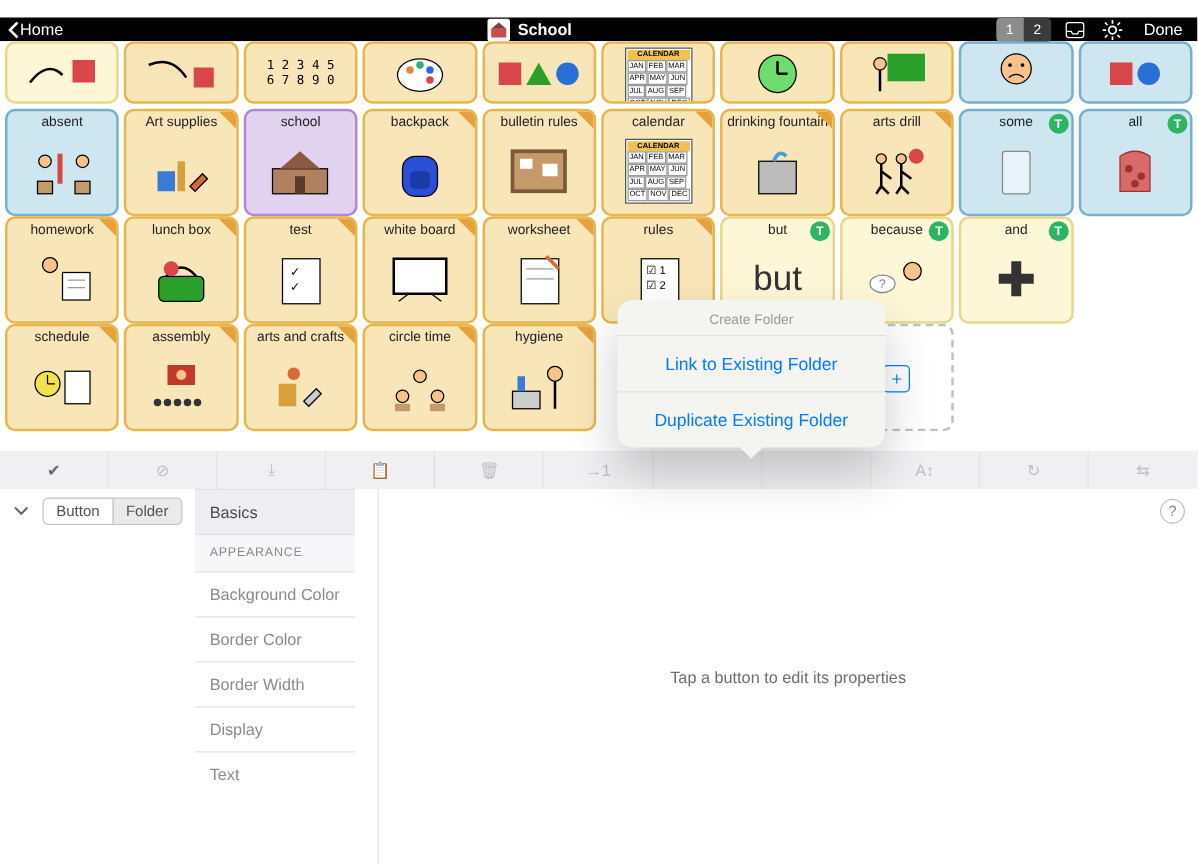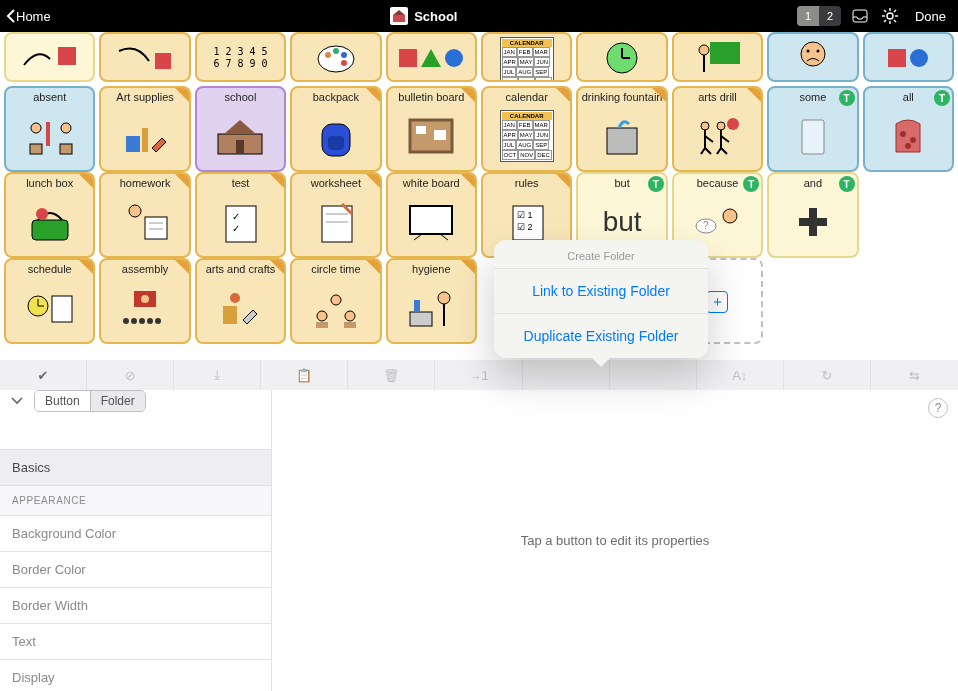--- a/index.html
+++ b/index.html
@@ -25,28 +25,29 @@
     margin: 0;
     width: 958px;
     height: 691px;
     font-family: -apple-system, "Helvetica Neue", Arial, sans-serif;
     background: #fff;
     overflow: hidden;
     position: relative;
   }
   
   .header {
-    height: 32px;
+    height: 19px;
     background: var(--black);
     color: var(--white);
     display: flex;
     align-items: center;
     padding: 0 6px;
     gap: 8px;
     font-size: 13px;
+    margin-top: 14px;
   }
   .header .home { display: flex; align-items: center; cursor: pointer; }
   .header .spacer { flex: 1; }
   .header .title { display: flex; align-items: center; gap: 6px; font-weight: 600; }
   .title-icon {
     width: 18px; height: 18px; background: #fff; border-radius: 2px;
     display: flex; align-items: center; justify-content: center; font-size: 10px;
   }
   .pager {
     display: inline-flex; background: #3b3b3d; border-radius: 4px; overflow: hidden;
@@ -131,23 +132,23 @@
   }
   .toolbar .tbtn:last-child { border-right: none; }
   .toolbar .tbtn.active { color: #6b6b6b; }
 
   
   .editor {
     height: calc(691px - 32px - 328px - 30px);
     display: flex; background: #fff;
   }
   .sidebar {
-    width: 272px; border-right: 1px solid var(--gray-2);
-    display: flex; flex-direction: column;
-    font-size: 13px; color: #4b4b4e; gap: 37px;
+    width: 303px; border-right: 1px solid var(--gray-2);
+    display: flex; flex-direction: row;
+    font-size: 13px; color: #4b4b4e;
   }
   .sidebar .topline {
     height: 36px; display: flex; align-items: center; gap: 10px; padding: 0 10px;
   }
   .seg { display: inline-flex; border: 1px solid var(--gray-3); border-radius: 5px; overflow: hidden; }
   .seg button {
     border: none; background: #fff; color: #525254; font-size: 12px; padding: 3px 10px; cursor: pointer;
   }
   .seg button + button { border-left: 1px solid var(--gray-3); }
   .seg button.sel { background: #eaeaec; }
@@ -395,21 +396,21 @@
           <div class="label">backpack</div>
           <div class="art">
             <svg width="44" height="48">
               <rect x="8" y="12" width="28" height="32" rx="10" fill="#2a4fd6" stroke="#000"></rect>
               <rect x="14" y="24" width="16" height="14" rx="4" fill="#1a3aa6"></rect>
             </svg>
           </div>
         </div>
         <div class="tile yellow">
           <div class="corner"></div>
-          <div class="label">bulletin board</div>
+          <div class="label">bulletin rules</div>
           <div class="art">
             <svg width="50" height="40">
               <rect x="4" y="4" width="42" height="32" fill="#c59a6b" stroke="#7a5a3a" stroke-width="3"></rect>
               <rect x="10" y="10" width="10" height="8" fill="#fff"></rect>
               <rect x="28" y="14" width="12" height="10" fill="#fff"></rect>
             </svg>
           </div>
         </div>
         <div class="tile yellow">
           <div class="corner"></div>
@@ -481,72 +482,72 @@
               <circle cx="15" cy="20" r="3" fill="#a03030"></circle>
               <circle cx="25" cy="26" r="3" fill="#a03030"></circle>
               <circle cx="20" cy="32" r="3" fill="#a03030"></circle>
             </svg>
           </div>
         </div>
       </div>
       <div class="row tall">
         <div class="tile yellow">
           <div class="corner"></div>
-          <div class="label">lunch box</div>
-          <div class="art">
-            <svg width="52" height="44">
-              <rect x="8" y="20" width="36" height="20" rx="4" fill="#2aa02a" stroke="#000"></rect>
-              <path d="M14 20 q12 -14 24 0" stroke="#000" fill="none" stroke-width="2"></path>
-              <circle cx="18" cy="14" r="6" fill="#d8464a"></circle>
-            </svg>
-          </div>
-        </div>
-        <div class="tile yellow">
-          <div class="corner"></div>
           <div class="label">homework</div>
           <div class="art">
             <svg width="52" height="46">
               <circle cx="16" cy="12" r="6" fill="#f7c28c" stroke="#000"></circle>
               <rect x="26" y="18" width="22" height="22" fill="#fff" stroke="#000"></rect>
               <line x1="30" y1="24" x2="44" y2="24" stroke="#999"></line>
               <line x1="30" y1="30" x2="44" y2="30" stroke="#999"></line>
             </svg>
           </div>
         </div>
         <div class="tile yellow">
           <div class="corner"></div>
+          <div class="label">lunch box</div>
+          <div class="art">
+            <svg width="52" height="44">
+              <rect x="8" y="20" width="36" height="20" rx="4" fill="#2aa02a" stroke="#000"></rect>
+              <path d="M14 20 q12 -14 24 0" stroke="#000" fill="none" stroke-width="2"></path>
+              <circle cx="18" cy="14" r="6" fill="#d8464a"></circle>
+            </svg>
+          </div>
+        </div>
+        <div class="tile yellow">
+          <div class="corner"></div>
           <div class="label">test</div>
           <div class="art">
             <svg width="48" height="44">
               <rect x="10" y="6" width="30" height="36" fill="#fff" stroke="#000"></rect>
               <text x="16" y="20" font-size="10">✓</text>
               <text x="16" y="32" font-size="10">✓</text>
+            </svg>
+          </div>
+        </div>
+        <div class="tile yellow">
+          <div class="corner"></div>
+          <div class="label">white board</div>
+          <div class="art">
+            <svg width="54" height="44">
+              <rect x="6" y="6" width="42" height="28" fill="#fff" stroke="#000" stroke-width="2"></rect>
+              <line x1="10" y1="40" x2="18" y2="34" stroke="#000"></line>
+              <line x1="44" y1="40" x2="36" y2="34" stroke="#000"></line>
             </svg>
           </div>
         </div>
         <div class="tile yellow">
           <div class="corner"></div>
           <div class="label">worksheet</div>
           <div class="art">
             <svg width="48" height="44">
               <rect x="10" y="6" width="30" height="36" fill="#fff" stroke="#000"></rect>
               <line x1="14" y1="14" x2="36" y2="14" stroke="#999"></line>
               <line x1="14" y1="22" x2="36" y2="22" stroke="#999"></line>
               <path d="M30 4 l10 10" stroke="#d86a3a" stroke-width="3"></path>
-            </svg>
-          </div>
-        </div>
-        <div class="tile yellow">
-          <div class="corner"></div>
-          <div class="label">white board</div>
-          <div class="art">
-            <svg width="54" height="44">
-              <rect x="6" y="6" width="42" height="28" fill="#fff" stroke="#000" stroke-width="2"></rect>
-              <line x1="10" y1="40" x2="18" y2="34" stroke="#000"></line>
-              <line x1="44" y1="40" x2="36" y2="34" stroke="#000"></line>
             </svg>
           </div>
         </div>
         <div class="tile yellow">
           <div class="corner"></div>
           <div class="label">rules</div>
           <div class="art">
             <svg width="44" height="44">
               <rect x="8" y="6" width="30" height="34" fill="#fff" stroke="#000"></rect>
               <text x="12" y="18" font-size="9">☑ 1</text>
@@ -697,24 +698,24 @@
         <div class="side-item muted">
           <span>Background Color</span>
         </div>
         <div class="side-item muted">
           <span>Border Color</span>
         </div>
         <div class="side-item muted">
           <span>Border Width</span>
         </div>
         <div class="side-item muted">
+          <span>Display</span>
+        </div>
+        <div class="side-item muted">
           <span>Text</span>
-        </div>
-        <div class="side-item muted">
-          <span>Display</span>
         </div>
       </div>
   </div>
   <div class="main-pane">
     <div class="help">?</div>
     <div>Tap a button to edit its properties</div>
   </div>
 </div>
 
 <div class="popover">

